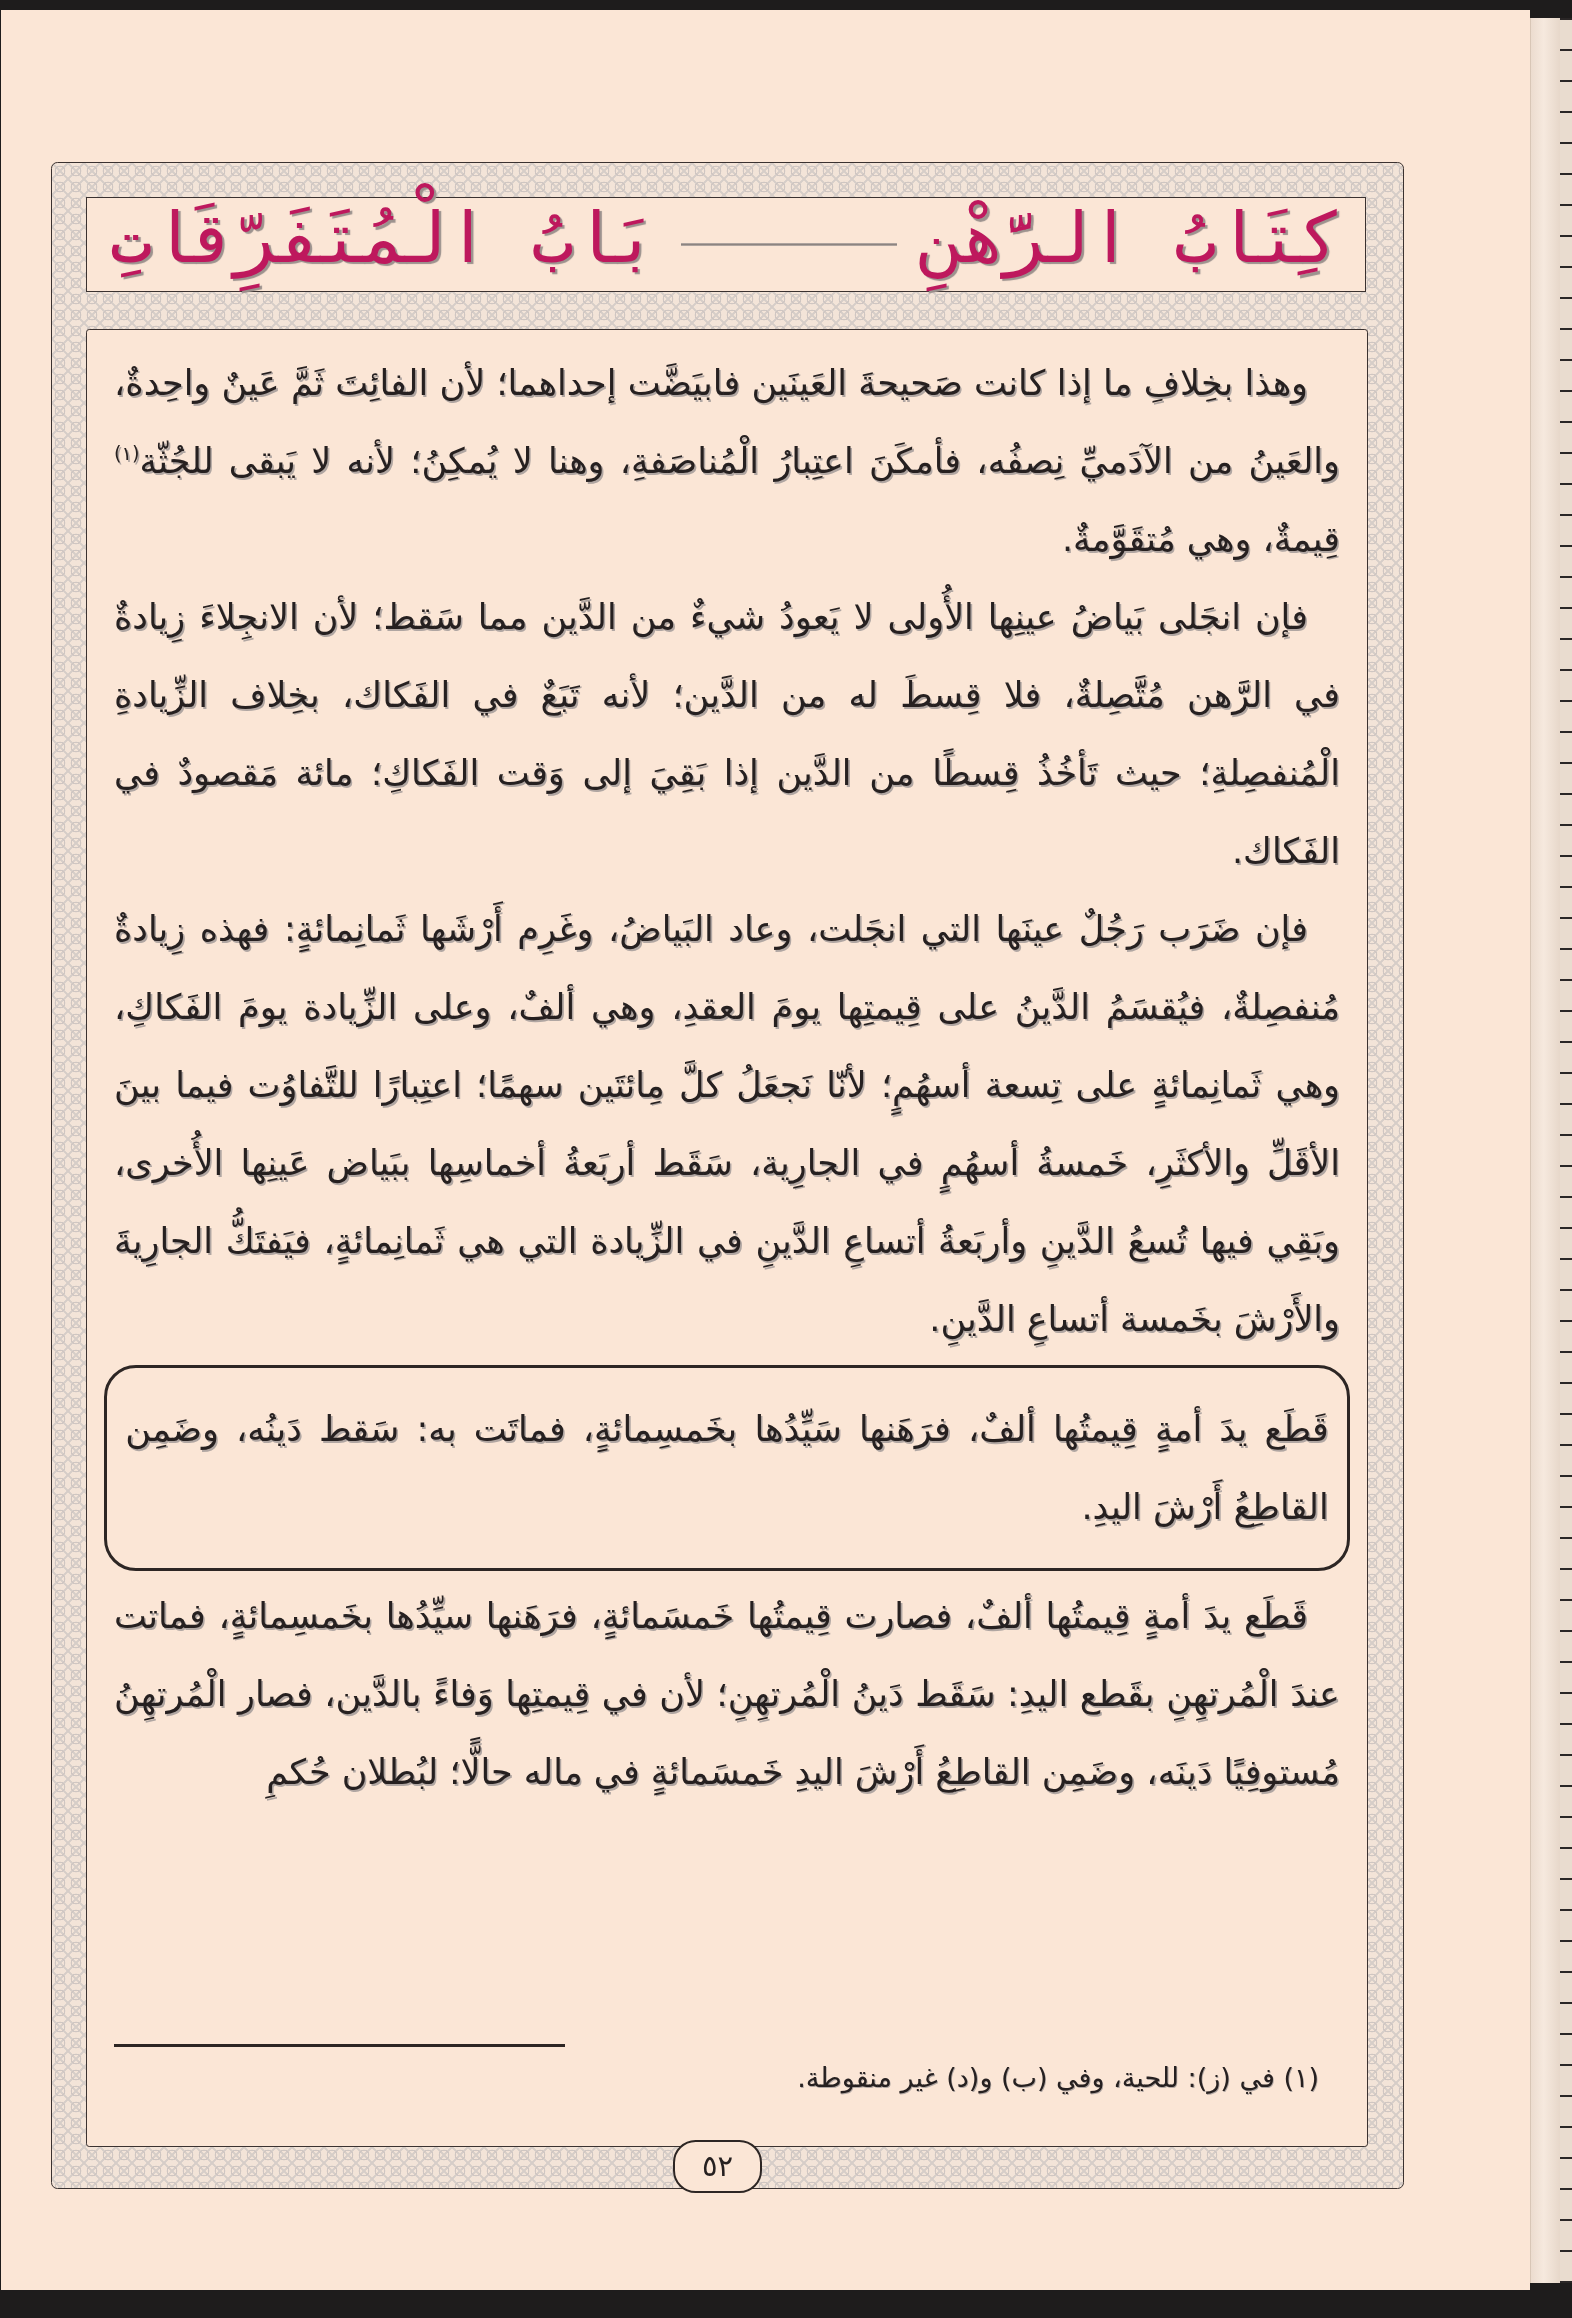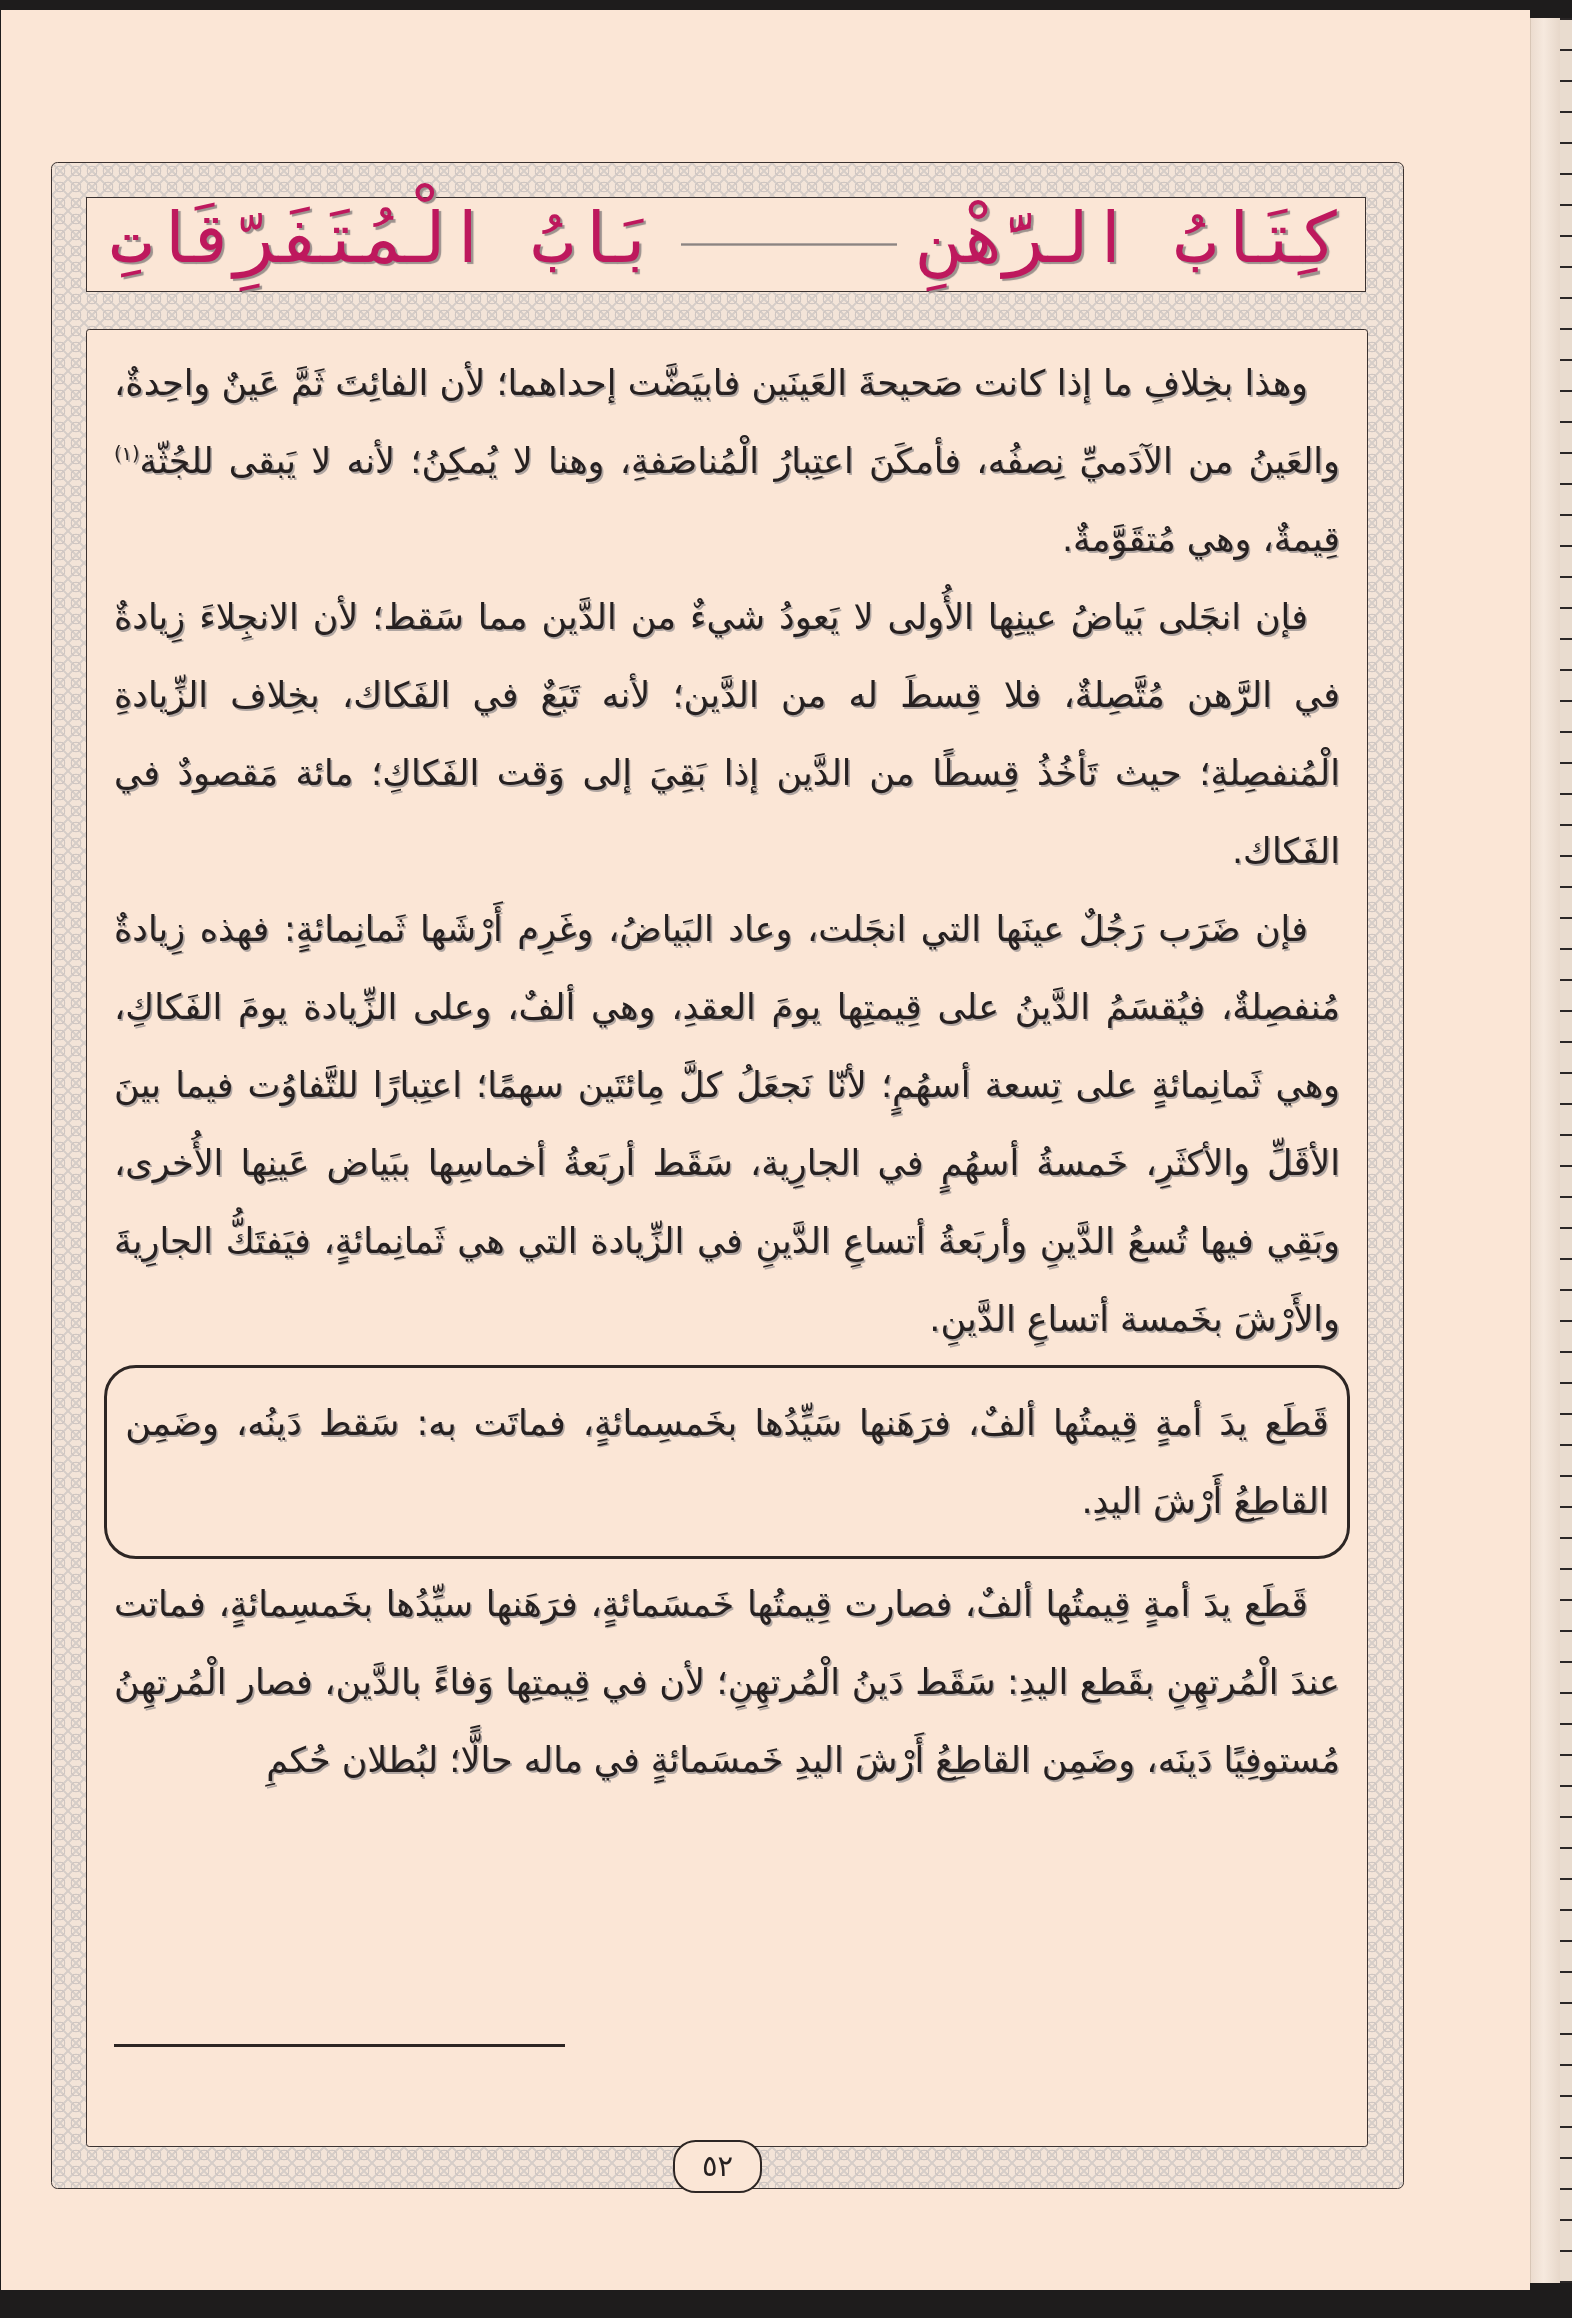--- a/index.html
+++ b/index.html
@@ -52,21 +52,21 @@
   .text {
     position:absolute; left:27px; right:27px; top:14.5px;
     font-family:"DejaVu Sans", sans-serif; font-size:35px; line-height:78px;
     color:#262020; text-align:justify; text-align-last:right;
     text-shadow:1.6px 1.6px 0 #b0a6a2;
   }
   .para { margin:0 0 0 0; }
   .para.indent { text-indent:32px; }
   .sup { font-size:19.3px; vertical-align:super; line-height:0; }
   .boxed {
-    border:3.2px solid #2d2624; border-radius:32px; padding:16px 18px;
+    border:3.2px solid #2d2624; border-radius:32px; padding:22px 18px;
     margin:6.4px -9.7px 6.4px -9.7px;
   }
   .fn-rule {
     position:absolute; left:27px; top:1714px; width:451px; height:3.2px;
     background:#2d2624;
   }
   .footnote {
     position:absolute; right:48px; top:1732px;
     font-family:"DejaVu Sans", sans-serif; font-size:27px; color:#262020;
     text-shadow:0.8px 0.8px 0 #b0a6a2;
@@ -93,20 +93,21 @@
 
     <div class="body-box">
       <div class="text">
         <p class="para indent"><span>وهذا بخِلافِ ما إذا كانت صَحيحةَ العَينَين فابيَضَّت إحداهما؛ لأن الفائِتَ ثَمَّ عَينٌ واحِدةٌ، والعَينُ من الآدَميِّ نِصفُه، فأمكَنَ اعتِبارُ الْمُناصَفةِ، وهنا لا يُمكِنُ؛ لأنه لا يَبقى للجُثّة</span><span class="sup">(١)</span><span> قِيمةٌ، وهي مُتقَوَّمةٌ.</span></p>
         <p class="para indent">فإن انجَلى بَياضُ عينِها الأُولى لا يَعودُ شيءٌ من الدَّين مما سَقط؛ لأن الانجِلاءَ زِيادةٌ في الرَّهن مُتَّصِلةٌ، فلا قِسطَ له من الدَّين؛ لأنه تَبَعٌ في الفَكاك، بخِلاف الزِّيادةِ الْمُنفصِلةِ؛ حيث تَأخُذُ قِسطًا من الدَّين إذا بَقِيَ إلى وَقت الفَكاكِ؛ مائة مَقصودٌ في الفَكاك.</p>
         <p class="para indent">فإن ضَرَب رَجُلٌ عينَها التي انجَلت، وعاد البَياضُ، وغَرِم أَرْشَها ثَمانِمائةٍ: فهذه زِيادةٌ مُنفصِلةٌ، فيُقسَمُ الدَّينُ على قِيمتِها يومَ العقدِ، وهي ألفٌ، وعلى الزِّيادة يومَ الفَكاكِ، وهي ثَمانِمائةٍ على تِسعة أسهُمٍ؛ لأنّا نَجعَلُ كلَّ مِائتَين سهمًا؛ اعتِبارًا للتَّفاوُت فيما بينَ الأقَلِّ والأكثَرِ، خَمسةُ أسهُمٍ في الجارِية، سَقَط أربَعةُ أخماسِها ببَياض عَينِها الأُخرى، وبَقِي فيها تُسعُ الدَّينِ وأربَعةُ أتساعِ الدَّينِ في الزِّيادة التي هي ثَمانِمائةٍ، فيَفتَكُّ الجارِيةَ والأَرْشَ بخَمسة أتساعِ الدَّينِ.</p>
         <div class="boxed">قَطَع يدَ أمةٍ قِيمتُها ألفٌ، فرَهَنها سَيِّدُها بخَمسِمائةٍ، فماتَت به: سَقط دَينُه، وضَمِن القاطِعُ أَرْشَ اليدِ.</div>
         <p class="para indent">قَطَع يدَ أمةٍ قِيمتُها ألفٌ، فصارت قِيمتُها خَمسَمائةٍ، فرَهَنها سيِّدُها بخَمسِمائةٍ، فماتت عندَ الْمُرتهِنِ بقَطع اليدِ: سَقَط دَينُ الْمُرتهِنِ؛ لأن في قِيمتِها وَفاءً بالدَّين، فصار الْمُرتهِنُ مُستوفِيًا دَينَه، وضَمِن القاطِعُ أَرْشَ اليدِ خَمسَمائةٍ في ماله حالًّا؛ لبُطلان حُكمِ</p>
       </div>
       <div class="fn-rule"></div>
+      <div class="footnote">(١) في (ز): للحية، وفي (ب) و(د) غير منقوطة.</div>
     </div>
 
     <div class="page-num">٥٢</div>
   </div>
 </div>
 <div class="page-edge"></div>
 <div class="page-edge-ticks"></div>
 
 
 </body></html>

